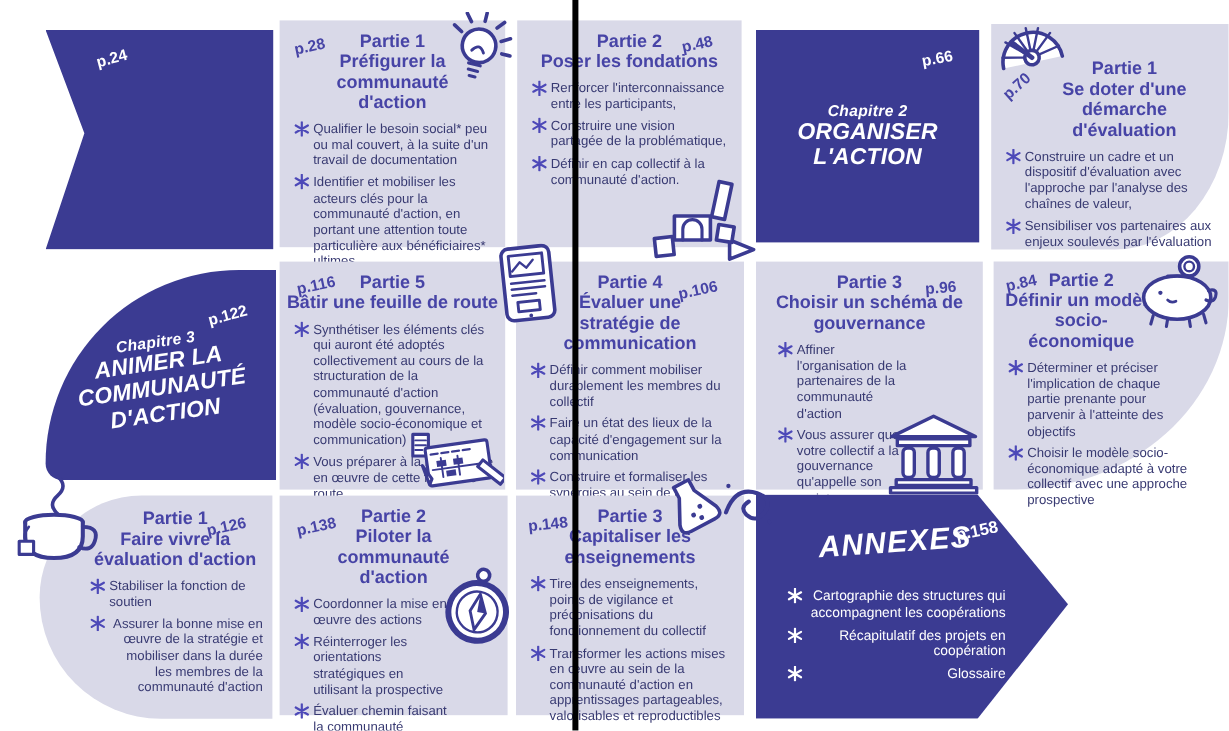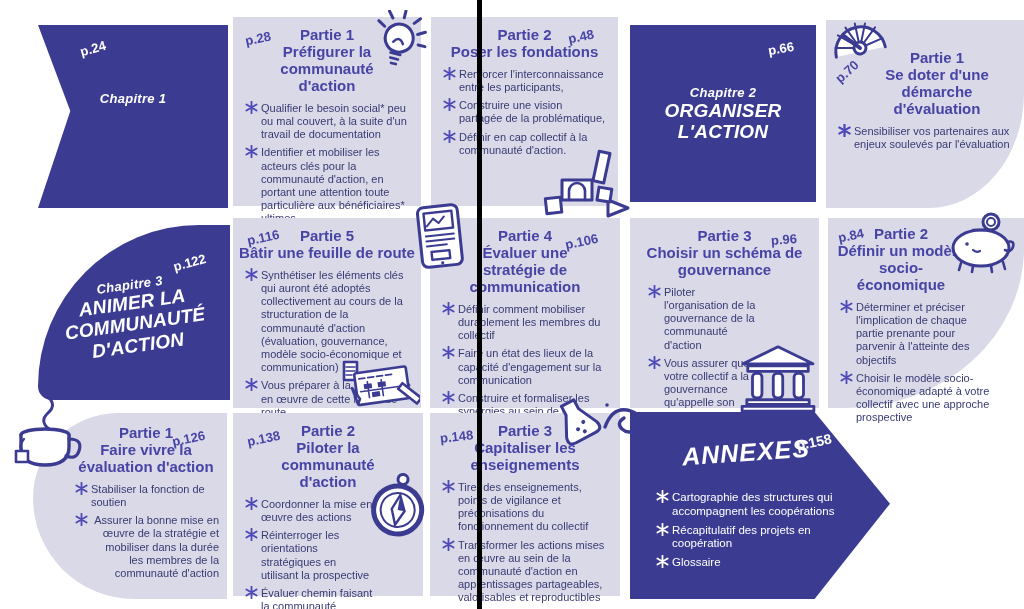--- a/index.html
+++ b/index.html
@@ -79,21 +79,21 @@
   #blk-p138 .part-head{padding:10px 34px 0 34px;}
   #blk-p138 .bullets{margin-right:48px;}
 
   #blk-p148{left:430px;top:413px;width:190px;height:183px;}
   #blk-p148 .pnum{left:10px;top:16px;transform:rotate(-6deg);}
   #blk-p148 .part-head{padding:10px 40px 0 40px;}
 
   #blk-annexes{left:630px;top:412px;width:260px;height:187px;clip-path:polygon(0 0,71% 0,100% 49%,71% 100%,0 100%);}
   #blk-annexes .ann-title{position:absolute;left:52px;top:26px;font-style:italic;font-weight:800;font-size:25px;letter-spacing:1px;transform:rotate(-4deg);}
   #blk-annexes .pnum{right:58px;top:22px;font-size:14px;transform:rotate(-12deg);}
-  #blk-annexes .bullets{position:absolute;left:14px;top:72px;width:182px;color:#fff;font-size:11.5px;}
+  #blk-annexes .bullets{position:absolute;left:14px;top:72px;width:182px;color:#fff;font-size:11.5px;text-align:right;}
   #blk-annexes .star{color:#fff;}
 
   
   .icon{position:absolute;z-index:5;color:var(--indigo);}
   .icon svg{display:block;width:100%;height:100%;}
   #ic-bulb{left:362px;top:10px;width:72px;height:66px;}
   #ic-blocks{left:540px;top:148px;width:90px;height:70px;}
   #ic-gauge{left:828px;top:8px;width:64px;height:54px;}
   #ic-tablet{left:415px;top:203px;width:50px;height:68px;}
   #ic-piggy{left:943px;top:210px;width:78px;height:64px;}
@@ -113,21 +113,20 @@
   <symbol id="ast" viewBox="0 0 20 20">
     <path d="M10 1 V19 M2.2 5.5 L17.8 14.5 M17.8 5.5 L2.2 14.5" fill="none" stroke="currentColor" stroke-width="2.8" stroke-linecap="round"></path>
   </symbol>
 </svg>
 
 <div id="canvas">
 
   <section class="chapter" id="blk-ch1">
     <span class="pnum">p.24</span>
     <div class="ch-wrap">
-      <div class="ch-label">Chapitre 1</div>
     </div>
   </section>
 
   <section class="box" id="blk-p28">
     <span class="pnum">p.28</span>
     <h3 class="part-head" style="margin:0;">
       <span class="part-label">Partie 1</span>
       <span class="part-title">Préfigurer la communauté d'action</span>
     </h3>
     <ul class="bullets">
@@ -169,21 +168,21 @@
 
   <section class="box" id="blk-p70">
     <span class="pnum">p.70</span>
     <h3 class="part-head" style="margin:0;">
       <span class="part-label">Partie 1</span>
       <span class="part-title">Se doter d'une démarche d'évaluation</span>
     </h3>
     <ul class="bullets">
       <li><svg class="star">
             <use href="#ast"></use>
-          </svg></li>
+          </svg><span>Construire un cadre et un dispositif d'évaluation avec l'approche par l'analyse des chaînes de valeur,</span></li>
       <li><svg class="star">
             <use href="#ast"></use>
           </svg><span>Sensibiliser vos partenaires aux enjeux soulevés par l'évaluation</span></li>
     </ul>
   </section>
 
   <section class="box" id="blk-p116">
     <span class="pnum">p.116</span>
     <h3 class="part-head" style="margin:0;">
       <span class="part-label">Partie 5</span>
@@ -223,21 +222,21 @@
 
   <section class="box" id="blk-p96">
     <span class="pnum">p.96</span>
     <h3 class="part-head" style="margin:0;">
       <span class="part-label">Partie 3</span>
       <span class="part-title">Choisir un schéma de gouvernance</span>
     </h3>
     <ul class="bullets">
       <li><svg class="star">
             <use href="#ast"></use>
-          </svg><span>Piloter l'organisation de la gouvernance de la communauté d'action</span></li>
+          </svg><span>Affiner l'organisation de la partenaires de la communauté d'action</span></li>
       <li><svg class="star">
             <use href="#ast"></use>
           </svg><span>Vous assurer que votre collectif a la gouvernance qu'appelle son projet</span></li>
     </ul>
   </section>
 
   <section class="box" id="blk-p84">
     <span class="pnum">p.84</span>
     <h3 class="part-head" style="margin:0;">
       <span class="part-label">Partie 2</span>

